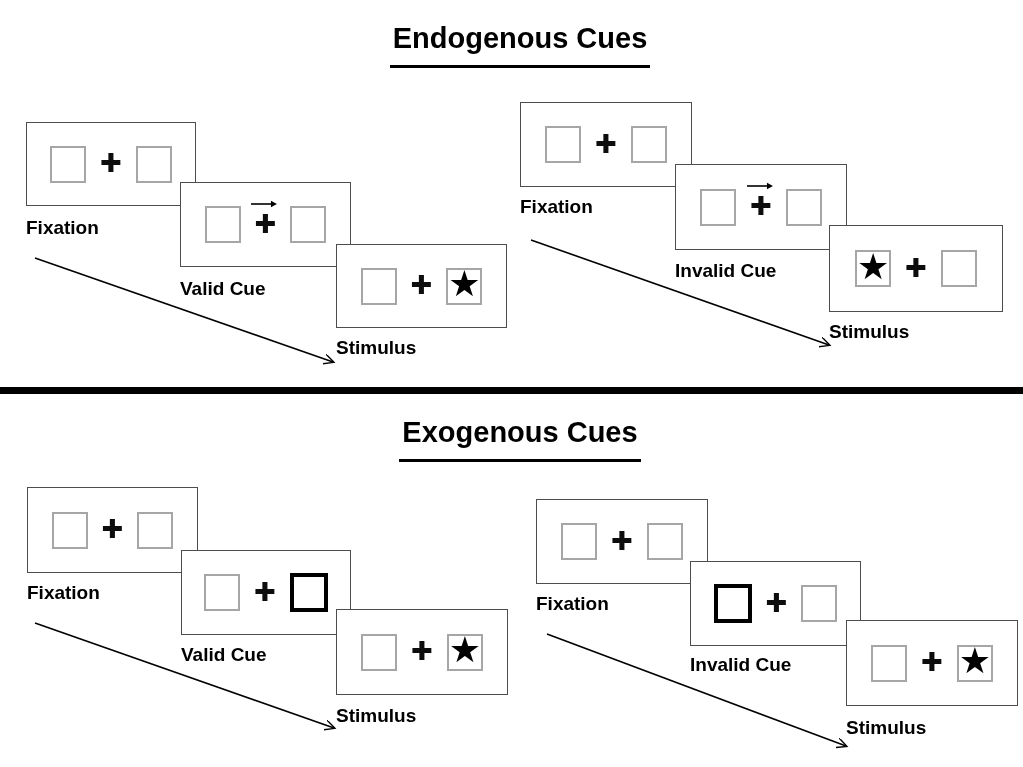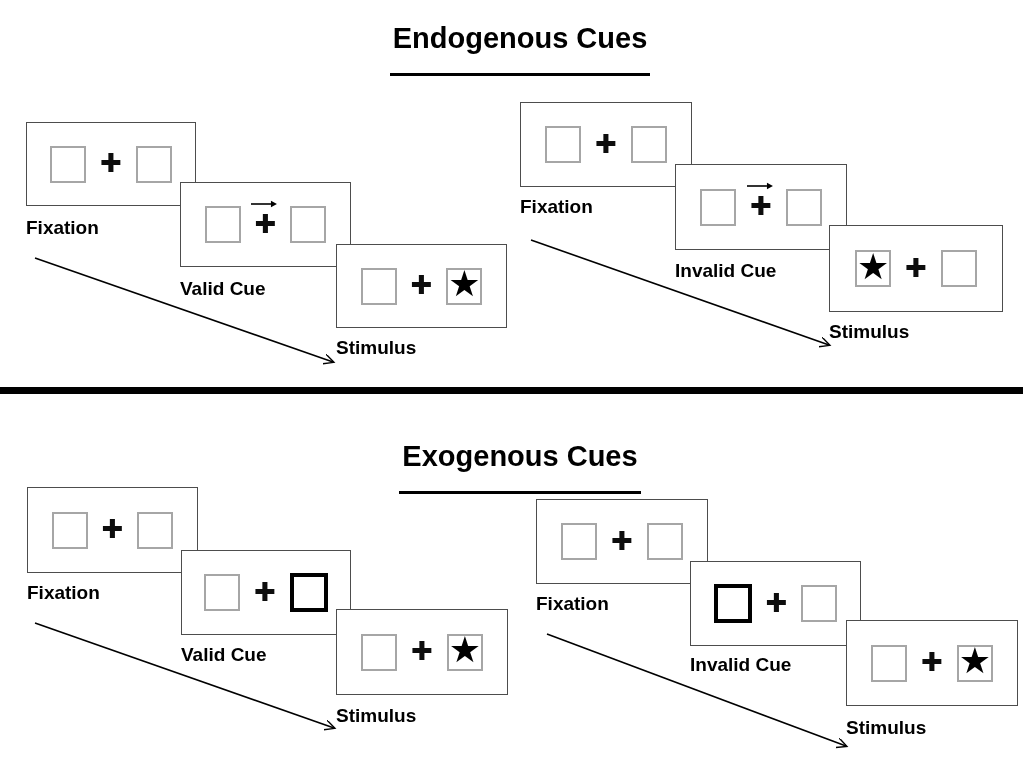--- a/index.html
+++ b/index.html
@@ -3,24 +3,24 @@
 <meta charset="utf-8">
 <style>
   html,body{margin:0;padding:0;}
   body{
     width:1023px;height:767px;position:relative;overflow:hidden;
     background:#ffffff;font-family:"Liberation Sans",sans-serif;color:#000;
   }
   
   .title-row{position:absolute;left:18px;width:1004px;text-align:center;}
   .t-endo{top:22px;}
-  .t-exo{top:440px;}
+  .t-exo{top:416px;}
   .title{
     display:inline-block;font-size:29px;font-weight:bold;line-height:33px;
-    border-bottom:3px solid #000;padding:0 3px 18px 3px;letter-spacing:0px;
+    border-bottom:3px solid #000;padding:0 3px 10px 3px;letter-spacing:0px;
   }
   
   .divider{position:absolute;left:0;top:387px;width:1023px;height:7px;background:#000;}
   
   .arrow-layer{position:absolute;left:0;top:0;width:1023px;height:767px;z-index:0;pointer-events:none;}
   
   .panel{
     position:absolute;box-sizing:border-box;background:#fff;border:1px solid #4d4d4d;
     display:flex;align-items:center;justify-content:center;gap:14px;
   }

